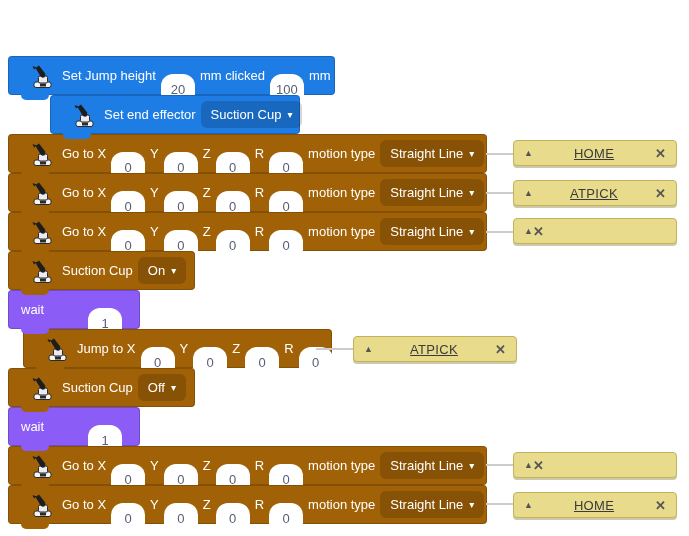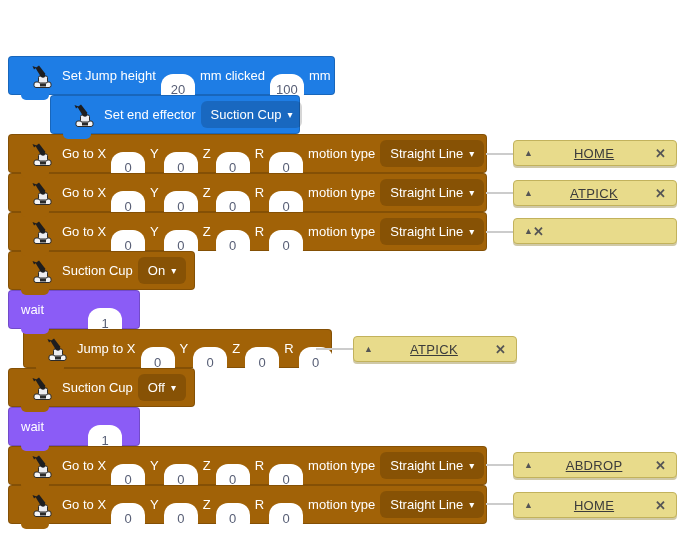--- a/index.html
+++ b/index.html
@@ -286,21 +286,20 @@
     <span class="arrow">▲</span>
     <span class="x">✕</span>
   </div>
   <div class="tag" style="left:353px;top:336px;">
     <span class="arrow">▲</span>
     <span class="lbl">ATPICK</span>
     <span class="x">✕</span>
   </div>
   <div class="tag" style="left:513px;top:452px;">
     <span class="arrow">▲</span>
-    <span class="lbl">ABDROP</span>
     <span class="x">✕</span>
   </div>
   <div class="tag" style="left:513px;top:492px;">
     <span class="arrow">▲</span>
     <span class="lbl">HOME</span>
     <span class="x">✕</span>
   </div>
 
 </div>
 

